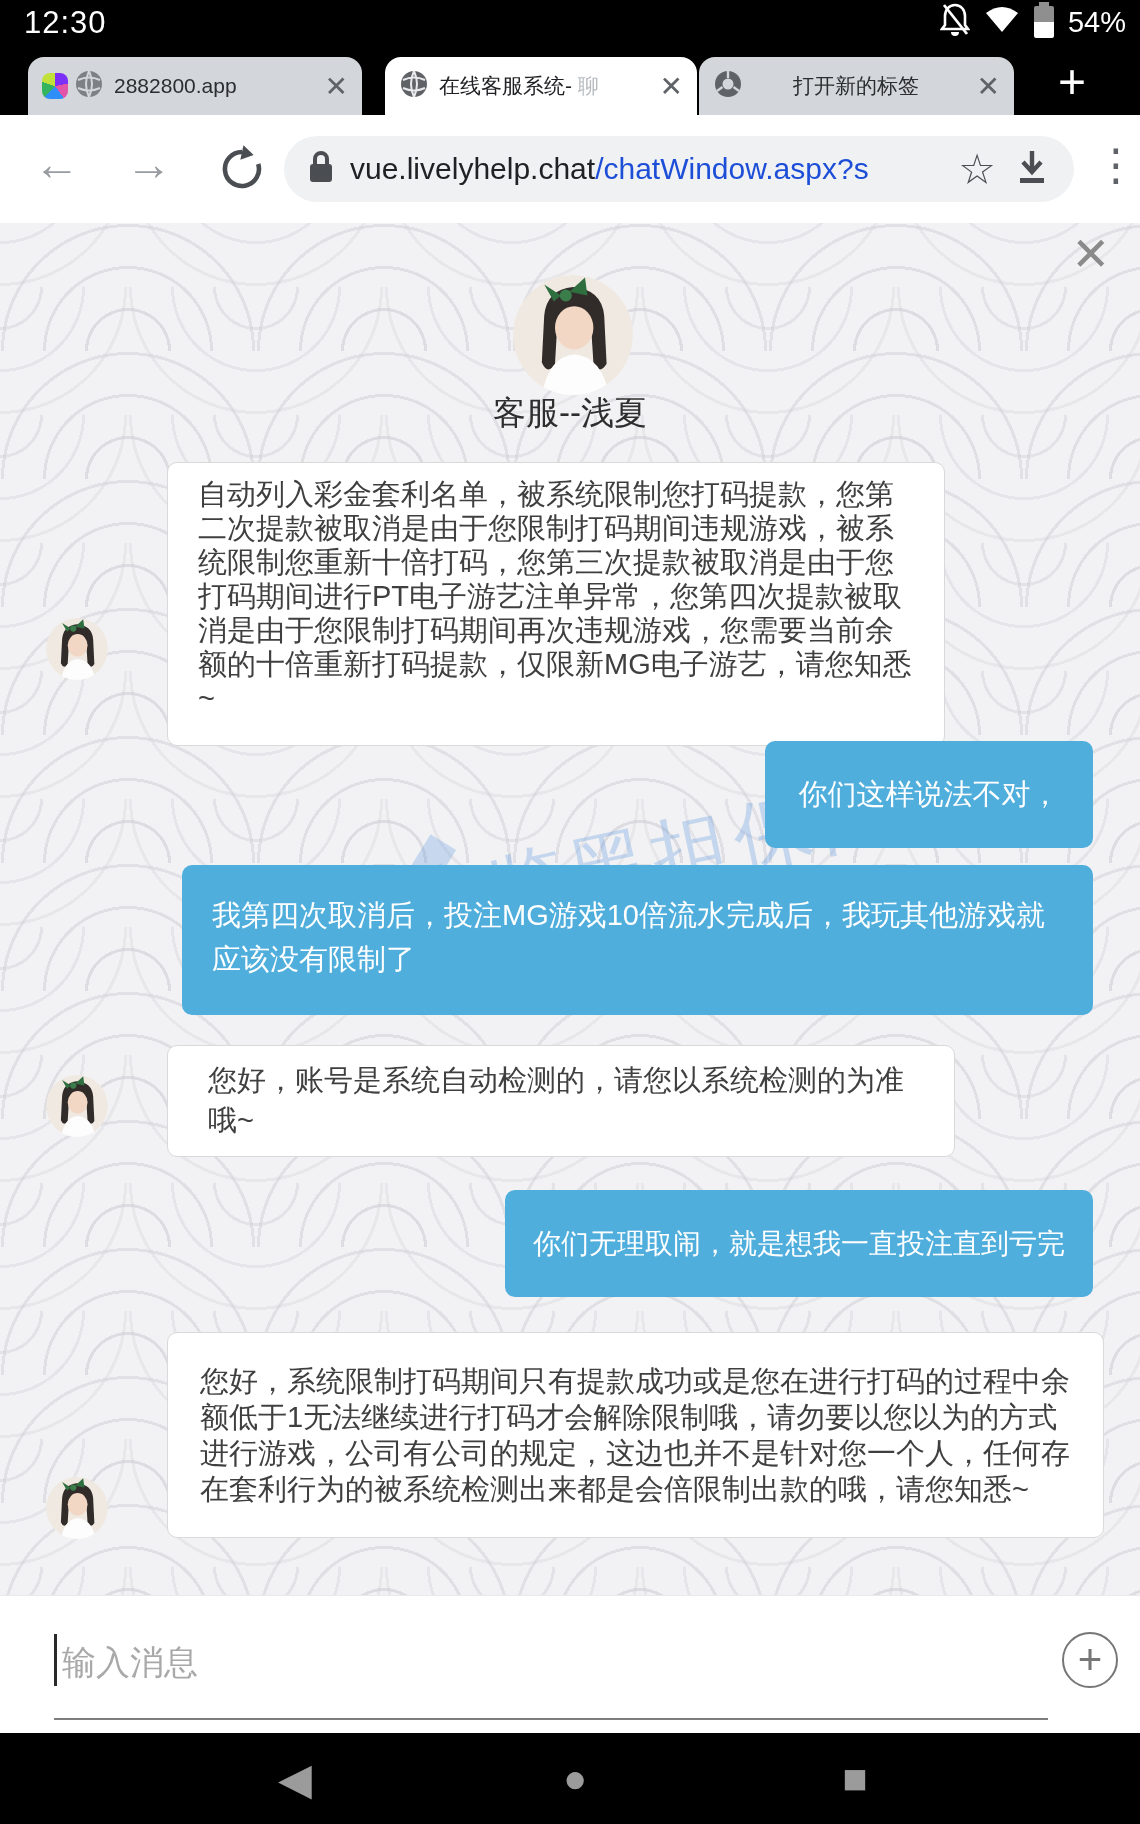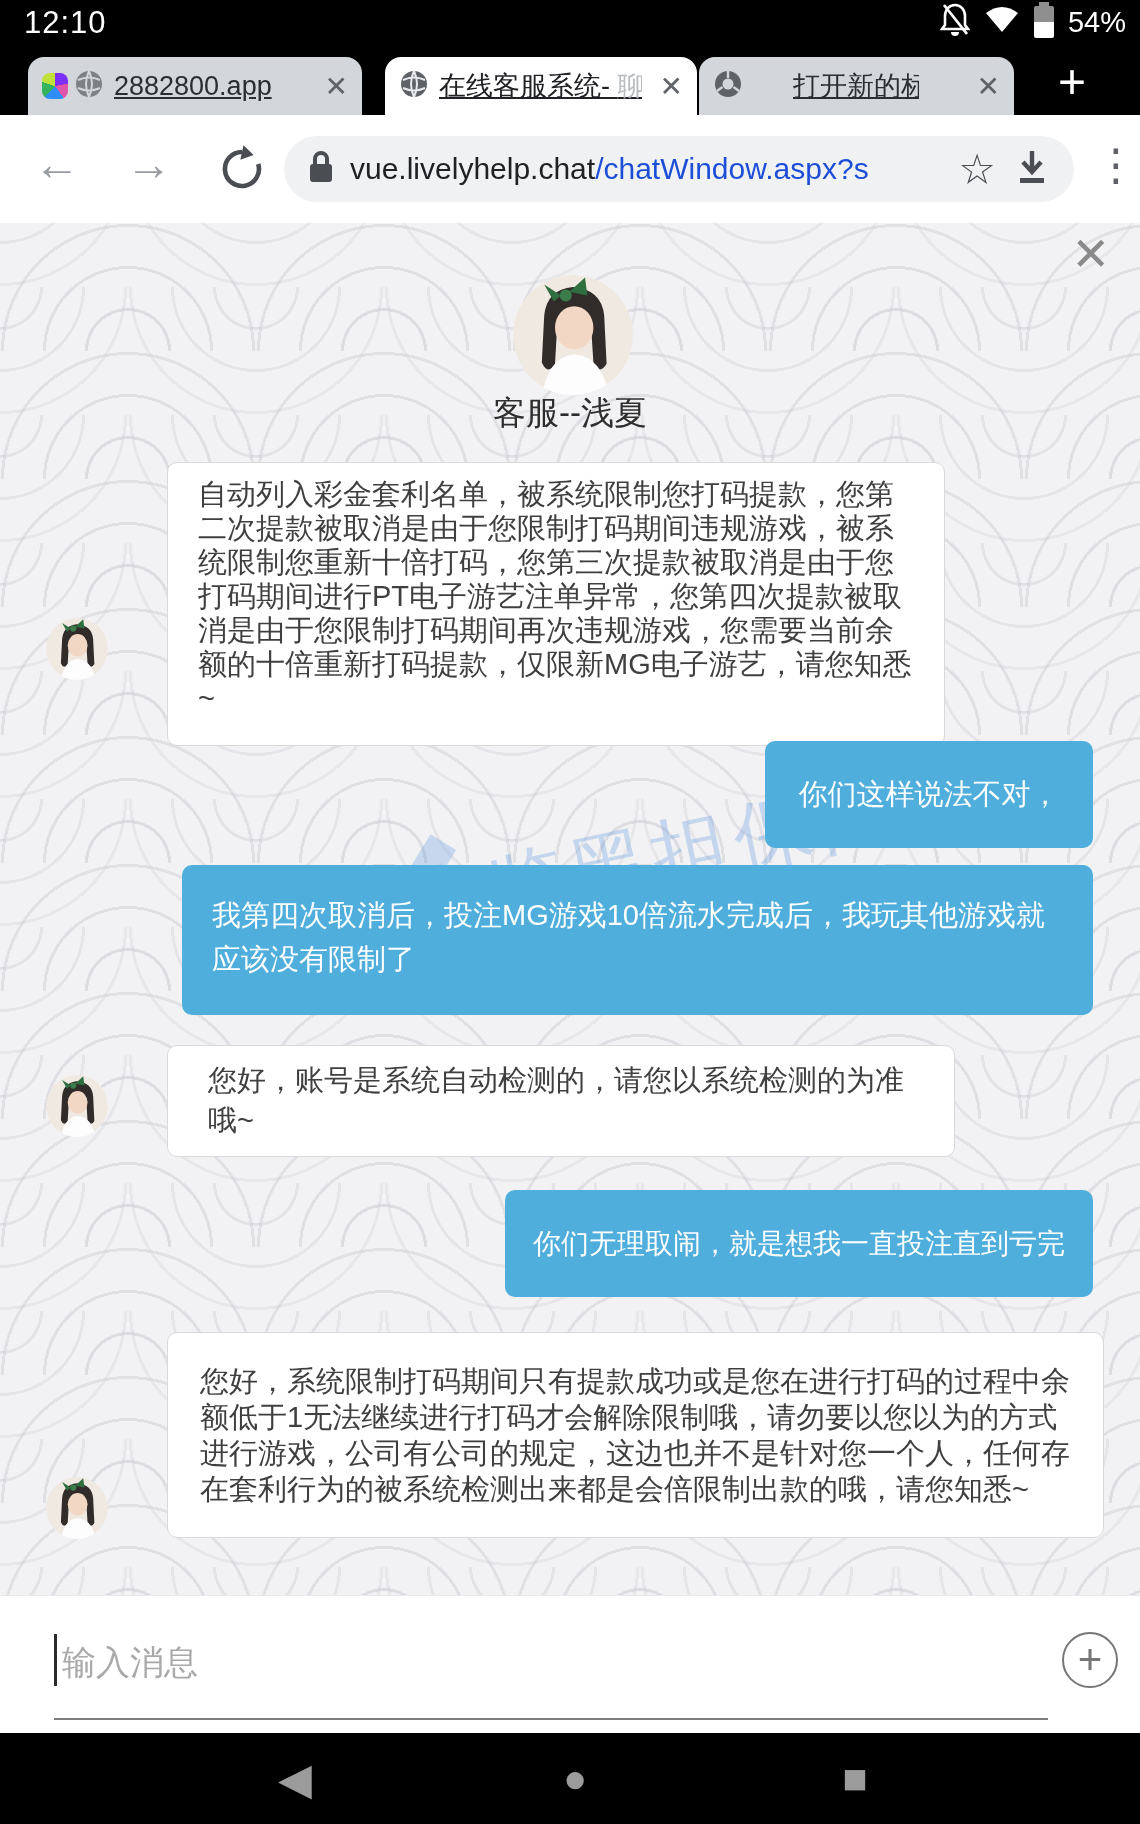--- a/index.html
+++ b/index.html
@@ -13,21 +13,21 @@
   .sb-right{right:14px;top:0;height:44px;display:flex;align-items:center;gap:14px;position:absolute;}
   .sb-batt{width:20px;height:32px;border-radius:2px;background:linear-gradient(to top,#fff 50%,#8f8f8f 50%);position:relative;}
   .sb-batt::before{content:"";position:absolute;left:5px;top:-4px;width:10px;height:4px;background:#8f8f8f;}
   .sb-pct{font-size:29px;color:#fff;}
 
   
   .tabstrip{left:0;top:44px;width:1140px;height:71px;background:#000;}
   .tab{position:absolute;bottom:0;height:58px;border-radius:16px 16px 0 0;display:flex;align-items:center;padding:0 14px;box-sizing:border-box;}
   .tab.inactive{background:#d3d6da;color:#2b2e31;}
   .tab.active{background:#fff;color:#202124;}
-  .tab-label{font-size:27px;white-space:nowrap;overflow:hidden;margin:11px 10px;text-decoration:underline;}
+  .tab-label{font-size:21px;white-space:nowrap;overflow:hidden;margin:11px 10px;}
   .tab-label .fade{color:#b8bcc0;}
   .tab-close{font-size:28px;color:#5f6368;margin-left:auto;padding-left:8px;}
   .pinwheel{width:26px;height:26px;border-radius:8px;margin-right:6px;
     background:conic-gradient(#7b2ff7 0 22%,#e254a8 22% 40%,#2f8ef7 40% 62%,#35b45f 62% 80%,#c2e03a 80% 100%);}
   .newtab-plus{position:absolute;left:1044px;bottom:6px;width:56px;height:56px;color:#fff;font-size:48px;
     display:flex;align-items:center;justify-content:center;}
 
   
   .toolbar{left:0;top:115px;width:1140px;height:108px;background:#fff;}
   .nav-arrow{font-size:46px;color:#989ca1;top:22px;}
@@ -102,21 +102,21 @@
       <path d="M35 32 Q51 18 69 33 Q60 23 51 25 Q42 25 35 32 Z" fill="#312c29"></path>
       <path d="M24 100 Q30 68 51 66 Q74 68 80 100 Z" fill="#fdfdfd"></path>
       <path d="M40 17 L26 8 L34 22 Z" fill="#2f6e3f"></path>
       <path d="M47 14 L60 2 L62 17 Z" fill="#2f6e3f"></path>
       <circle cx="44" cy="17" r="5" fill="#3a7d4a"></circle>
     </g>
   </defs>
 </svg>
 
 <div class="abs status-bar">
-  <div class="abs sb-time">12:10</div>
+  <div class="abs sb-time">12:30</div>
   <div class="sb-right">
     <span>
       <svg width="30" height="34" viewBox="0 0 30 34">
         <path d="M15 2 C9 2 5 7 5 13 L5 22 L2 26 L28 26 L25 22 L25 13 C25 7 21 2 15 2 Z" fill="none" stroke="#fff" stroke-width="2.6"></path>
         <path d="M11 29 a4 4 0 0 0 8 0" fill="#fff"></path>
         <line x1="4" y1="2" x2="27" y2="31" stroke="#fff" stroke-width="2.8"></line>
       </svg>
     </span>
     <span>
       <svg width="36" height="32" viewBox="0 0 36 32">

